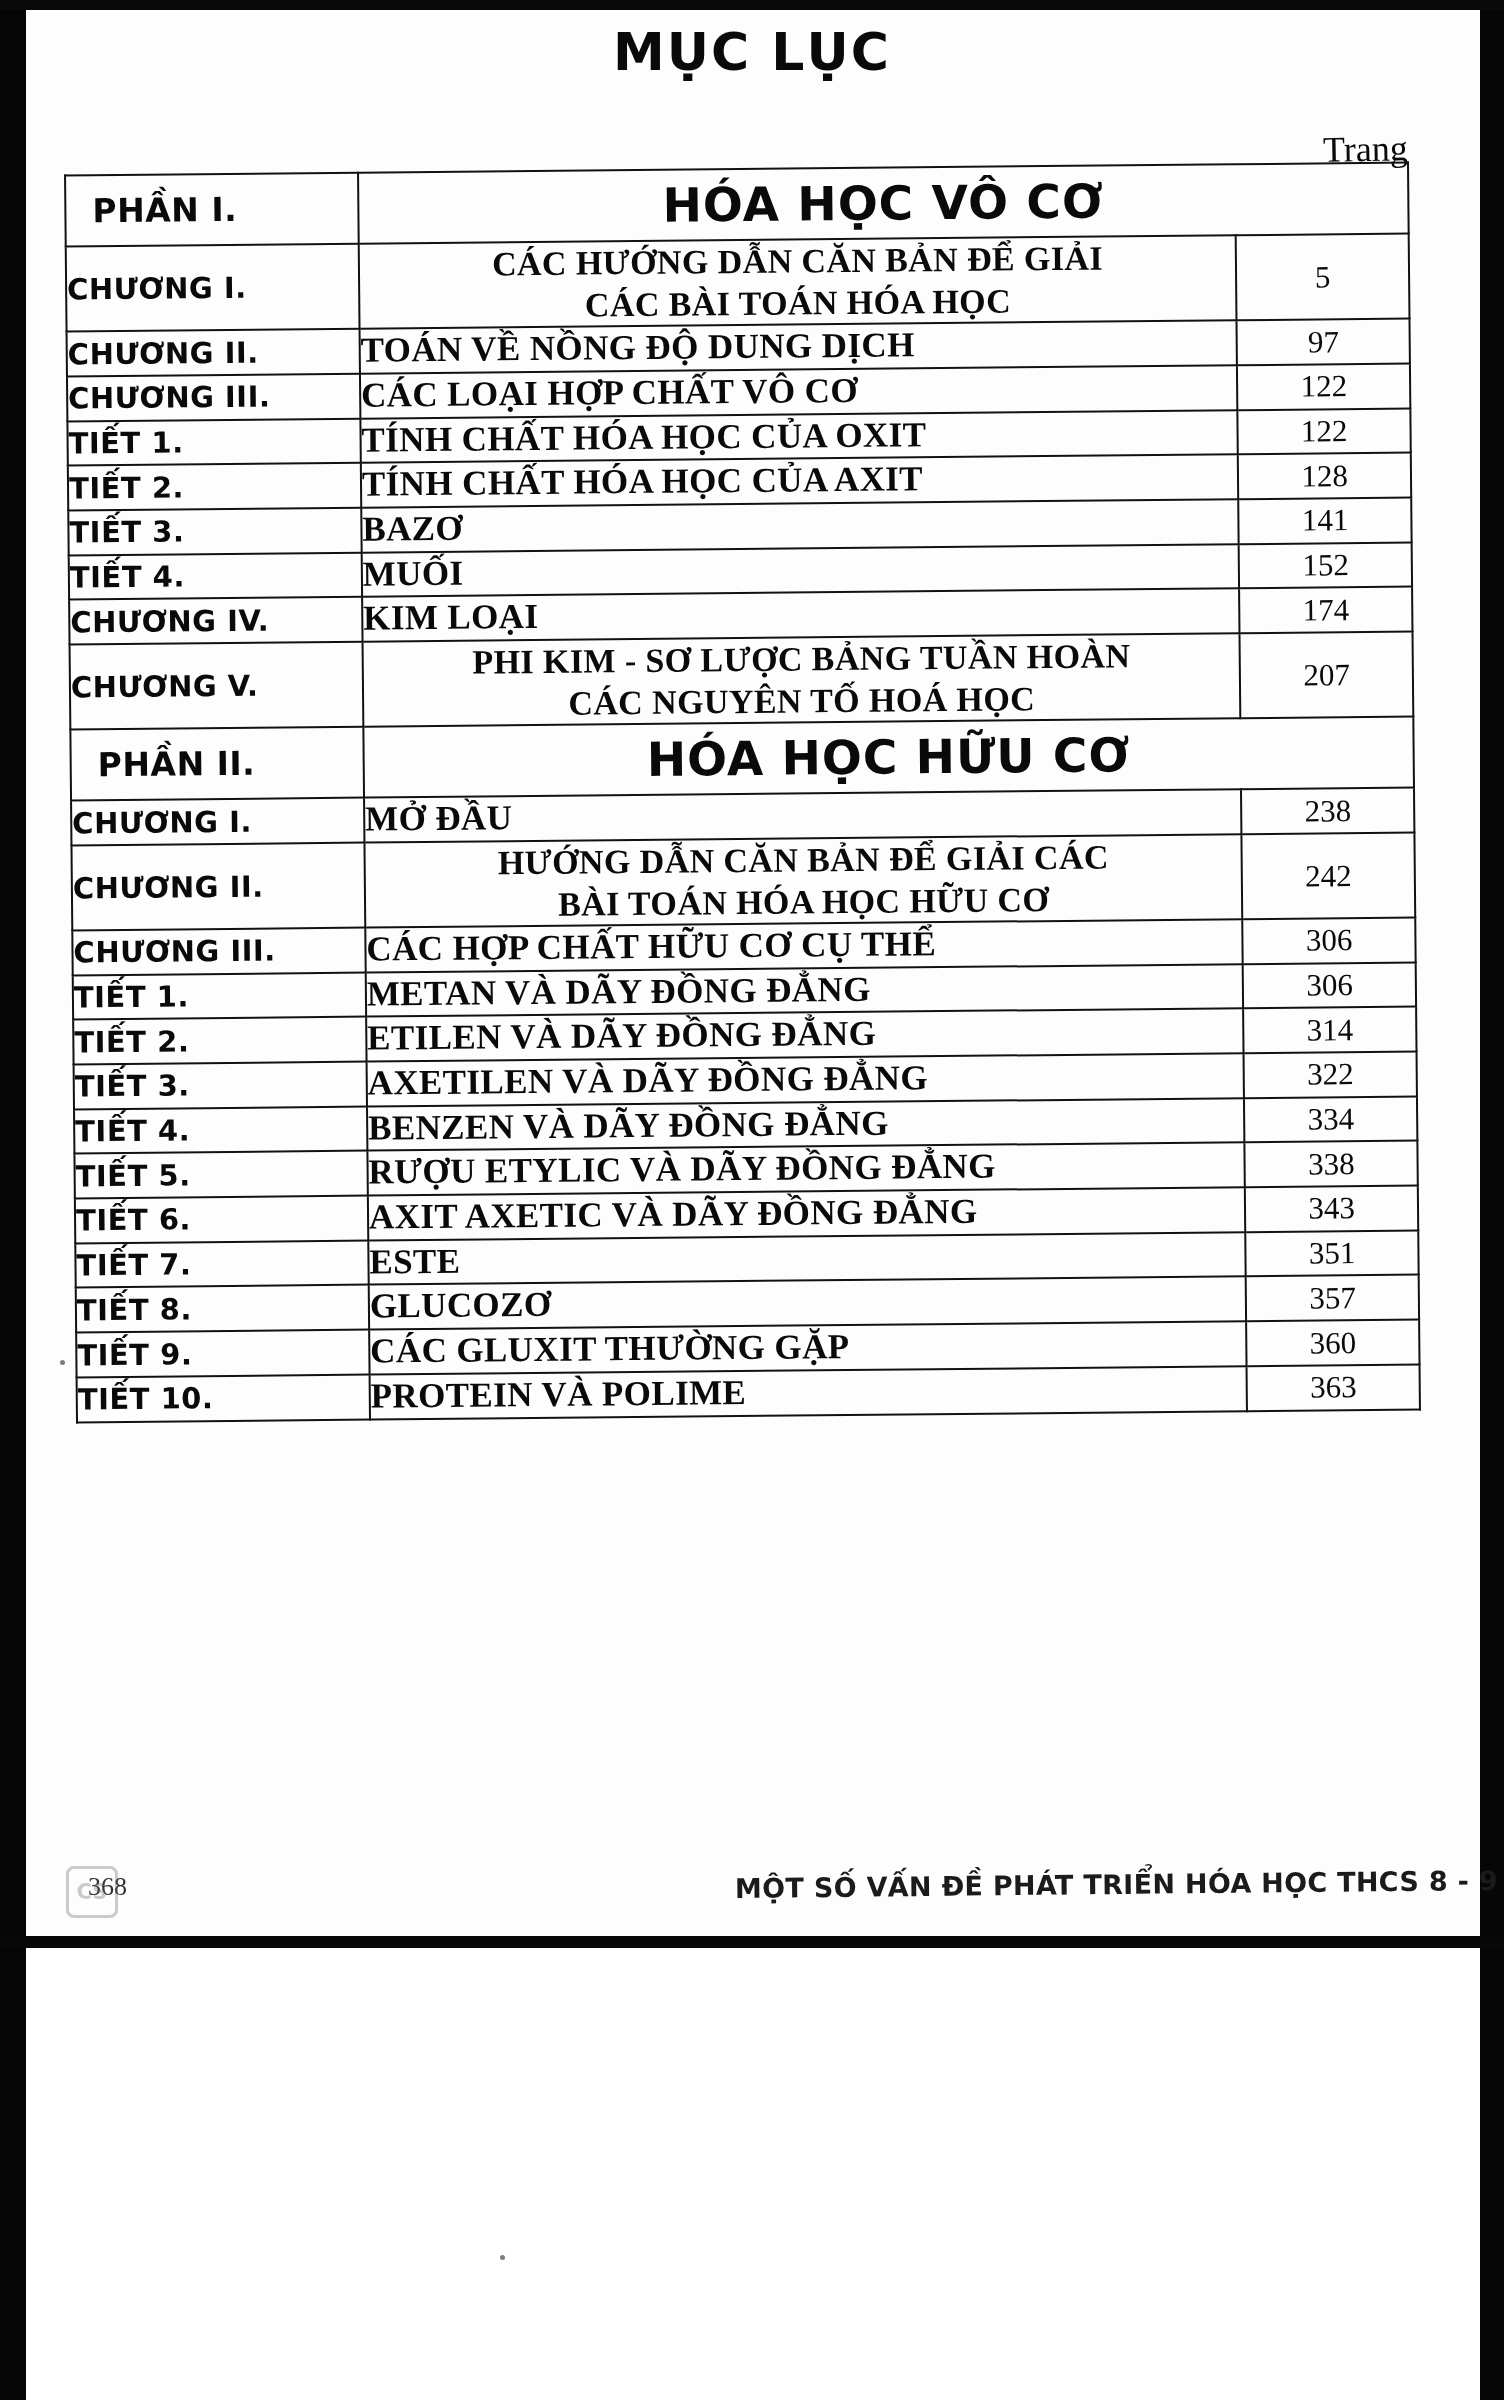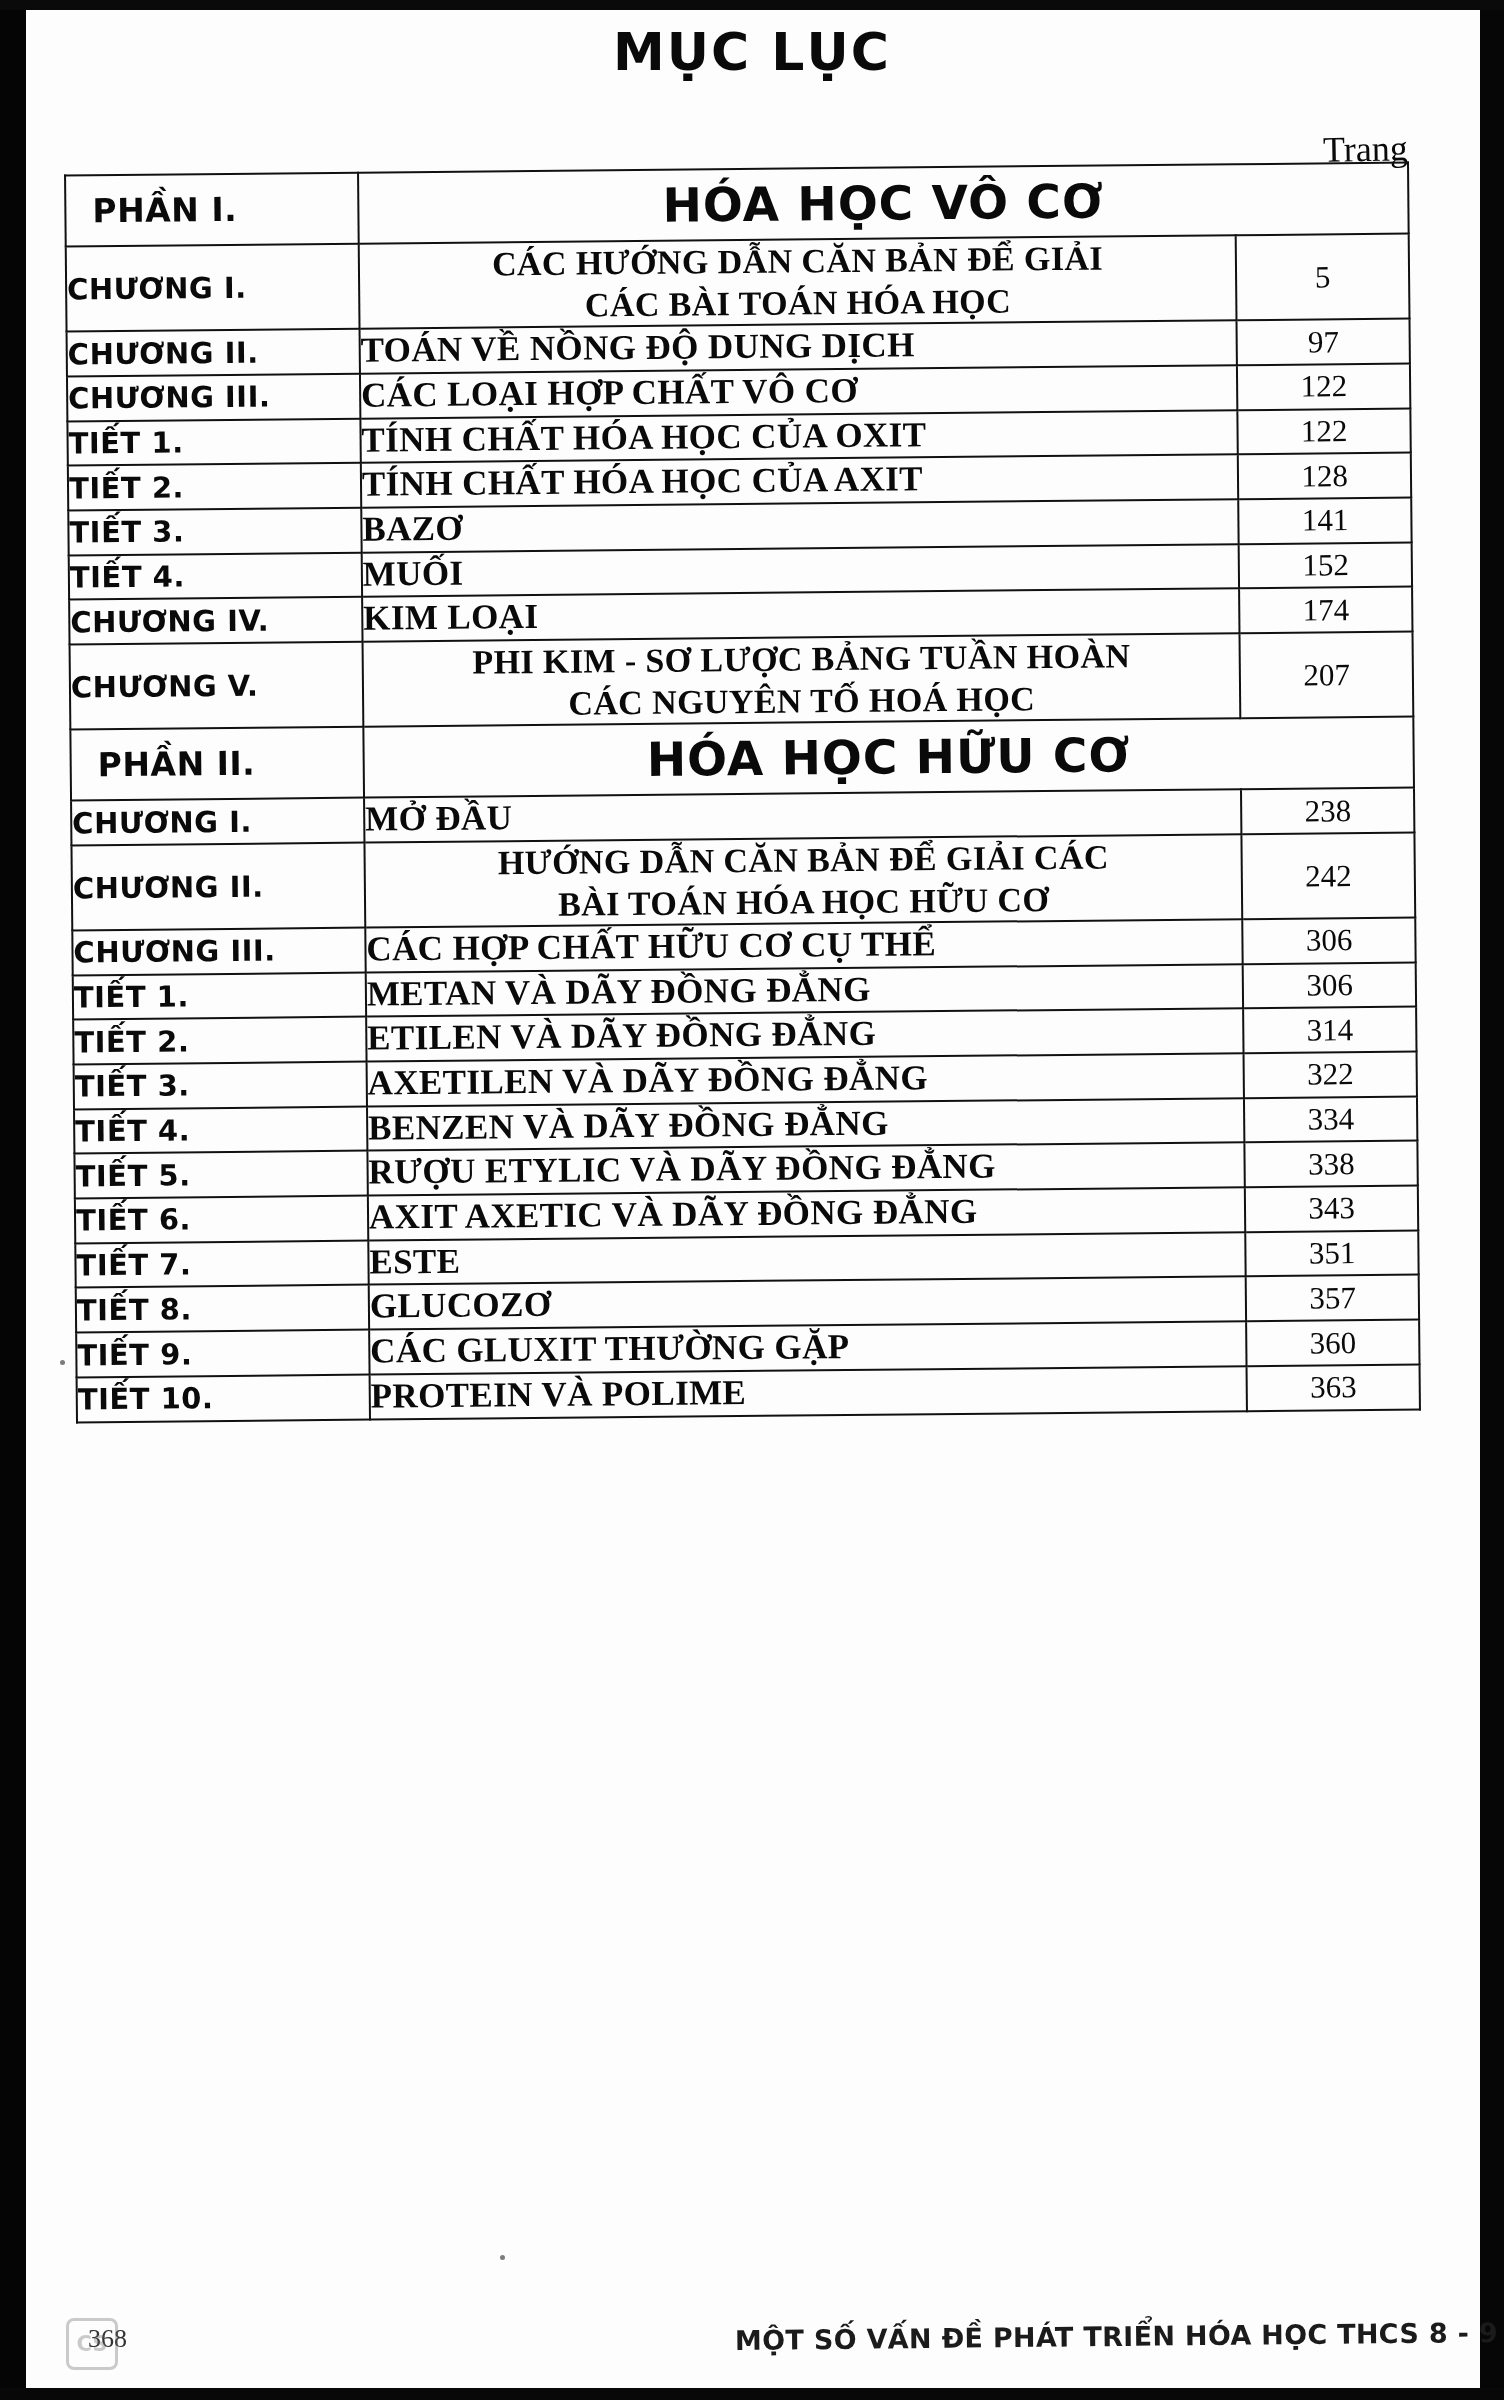--- a/index.html
+++ b/index.html
@@ -12,21 +12,21 @@
     height: 2400px;
     position: relative;
     font-family: "Liberation Serif", serif;
     color: #0a0a0a;
     overflow: hidden;
   }
   .page {
     position: absolute;
     left: 0; top: 0;
     width: 1504px;
-    height: 2400px;
+    height: 1948px;
     background: #fdfdfd;
   }
   
   .edge-left {
     position: absolute; left: 0; top: 0; width: 26px; height: 2400px;
     background: #050505;
   }
   .edge-right {
     position: absolute; right: 0; top: 0; width: 24px; height: 2400px;
     background: #060606;

